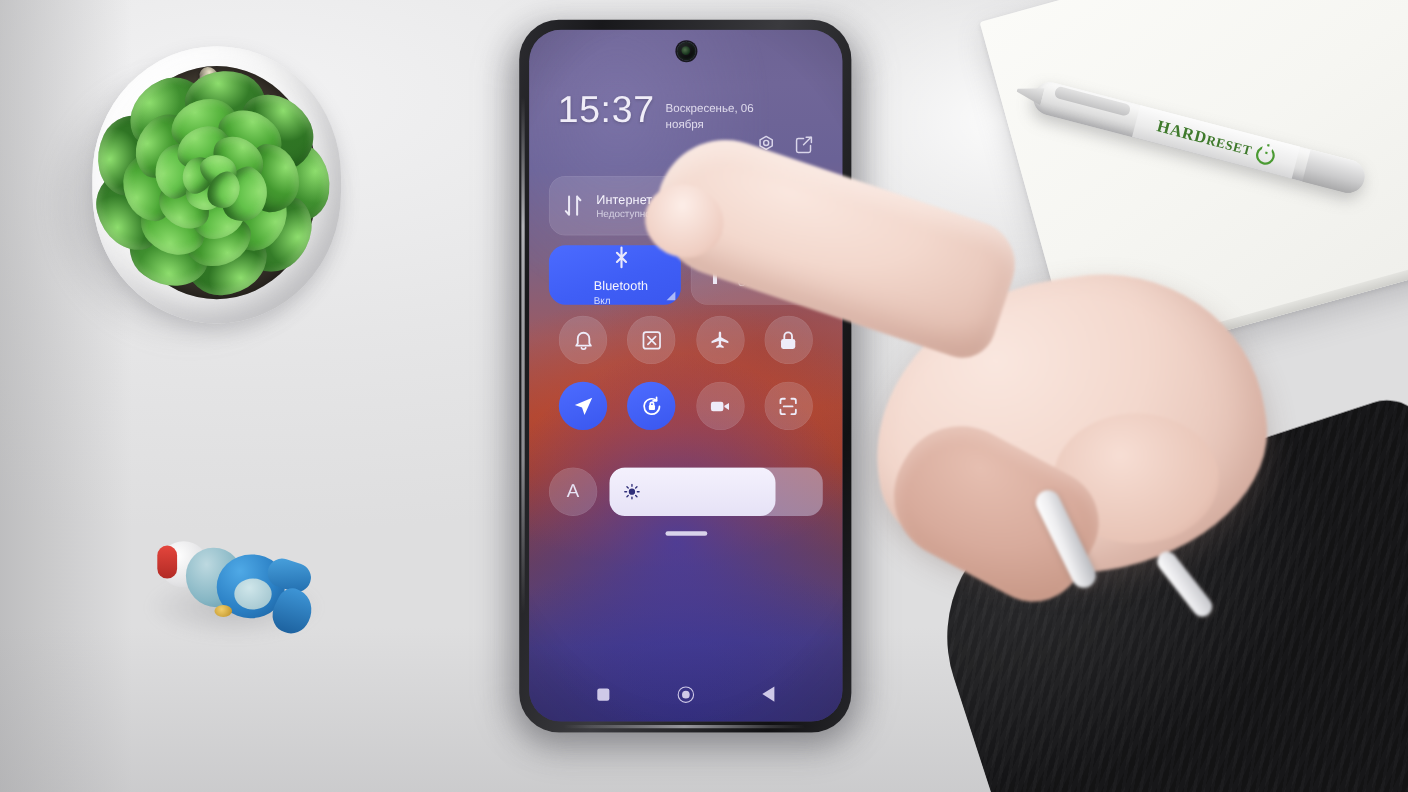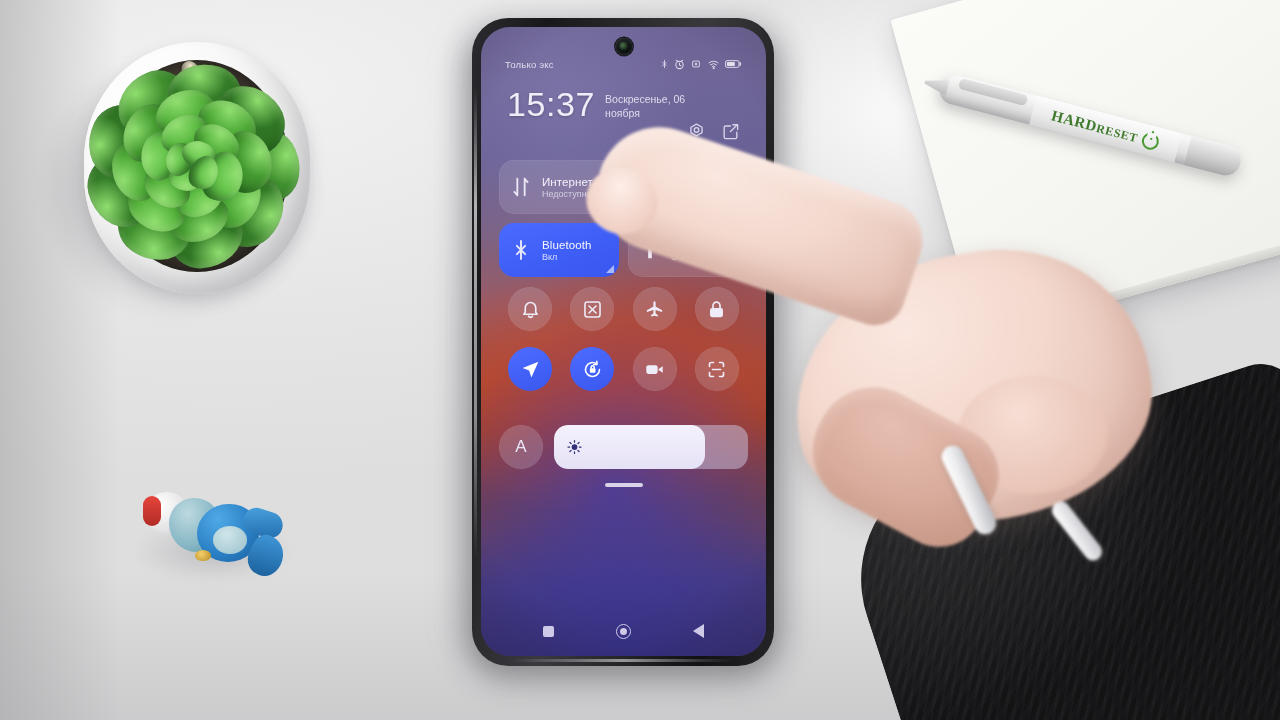--- a/index.html
+++ b/index.html
@@ -194,21 +194,21 @@
   #statusbar {
     position:absolute; left:0; top:28px; width:100%; height:18px;
     display:flex; align-items:center; justify-content:space-between;
     padding:0 24px;
   }
   #carrier { font-size:9.5px; color:#e9e6f2; letter-spacing:.2px; opacity:.92; }
   #sysicons { display:flex; align-items:center; gap:5px; }
   .sicon { color:#e9e6f2; opacity:.94; display:block; }
 
   
-  #clockrow { position:absolute; left:26px; top:57px; display:flex; align-items:flex-end; }
+  #clockrow { position:absolute; left:26px; top:57px; display:flex; align-items:flex-start; }
   #clock {
     font-size:34px; font-weight:300; color:#f0edf8; letter-spacing:.6px;
     line-height:.95; text-shadow:0 1px 3px rgba(0,0,0,.22);
   }
   #datewrap { margin-left:10px; margin-top:9px; width:104px; }
   #date { font-size:10.5px; color:#e4e0f0; line-height:1.32; opacity:.95; }
   #hdr-actions { position:absolute; right:26px; top:95px; display:flex; gap:15px; align-items:center; }
   .hdr-btn { width:19px; height:19px; color:#e3dff1; opacity:.92; }
 
   
@@ -217,21 +217,21 @@
     display:grid; grid-template-columns:1fr 1fr; gap:9px;
   }
   .btile {
     height:54px; border-radius:15px; position:relative; overflow:hidden;
     display:flex; align-items:center; padding:0 0 0 11px; gap:10px;
   }
   .btile.off {
     background:rgba(215,210,230,.17);
     box-shadow:inset 0 0 0 .5px rgba(255,255,255,.10);
   }
-  .btile.on { background:linear-gradient(160deg,#4b6bff 0%,#3f5ef6 55%,#3a57ef 100%); }
+  .btile.on { background:linear-gradient(160deg,#4b6bff 0%,#3f5ef6 55%,#3a57ef 100%);flex-direction:column; }
   .btile-ico { width:22px; height:22px; flex:0 0 22px; color:#f2f0fb; opacity:.95; }
   .btile-txt { min-width:0; }
   .btile-t {
     font-size:11.5px; color:#f6f4fd; font-weight:500; white-space:nowrap;
     overflow:hidden; text-overflow:clip; letter-spacing:.1px;
   }
   .btile-s { font-size:9px; color:rgba(240,238,250,.72); margin-top:1px; white-space:nowrap; }
   .btile.on .btile-s { color:rgba(255,255,255,.78); }
   .corner {
     position:absolute; right:5px; bottom:4px; width:0; height:0;
@@ -525,45 +525,20 @@
   <div id="phone-hl-l"></div>
   <div id="phone-hl-b"></div>
 
   <div id="screen">
     <div id="wall"></div>
     <div id="wall-soft"></div>
     <div id="wall-vig"></div>
 
     <div id="camera"></div>
 
-    <div id="statusbar">
-      <div id="carrier">Только экс</div>
-      <div id="sysicons">
-        <svg class="sicon" width="9" height="12" viewBox="0 0 24 24" fill="none" stroke="currentColor" stroke-width="2.2" stroke-linecap="round" stroke-linejoin="round">
-            <path d="M7 7l10 10M7 17L17 7M12 2v20"></path>
-          </svg>
-        <svg class="sicon" width="11" height="11" viewBox="0 0 24 24" fill="none" stroke="currentColor" stroke-width="2.2" stroke-linecap="round">
-            <circle cx="12" cy="13" r="8"></circle>
-            <path d="M12 9v4l3 2M5 3l3 2M19 3l-3 2"></path>
-          </svg>
-        <svg class="sicon" width="12" height="10" viewBox="0 0 24 24" fill="none" stroke="currentColor" stroke-width="2.2" stroke-linejoin="round">
-            <rect x="4" y="5" width="16" height="14" rx="2"></rect>
-            <path d="M9 9l6 6M15 9l-6 6"></path>
-          </svg>
-        <svg class="sicon" width="13" height="11" viewBox="0 0 24 24" fill="none" stroke="currentColor" stroke-width="2.1" stroke-linecap="round">
-            <path d="M2 8.5a15 15 0 0 1 20 0M5.5 12.5a10 10 0 0 1 13 0M9 16.5a5 5 0 0 1 6 0"></path>
-            <circle cx="12" cy="20" r="1.2" fill="currentColor"></circle>
-          </svg>
-        <svg class="sicon" width="17" height="10" viewBox="0 0 28 14" fill="none" stroke="currentColor" stroke-width="1.6">
-            <rect x="1" y="1.5" width="22" height="11" rx="2.4"></rect>
-            <rect x="3.2" y="3.6" width="13" height="6.8" rx="1.2" fill="currentColor" stroke="none"></rect>
-            <path d="M25 5v4" stroke-linecap="round" stroke-width="2.4"></path>
-          </svg>
-      </div>
-    </div>
 
     <div id="clockrow">
       <div id="clock">15:37</div>
       <div id="datewrap">
         <div id="date">Воскресенье, 06 ноября</div>
       </div>
     </div>
 
     <div id="hdr-actions">
       <svg class="hdr-btn" viewBox="0 0 24 24" fill="none" stroke="currentColor" stroke-width="1.7" stroke-linejoin="round">

